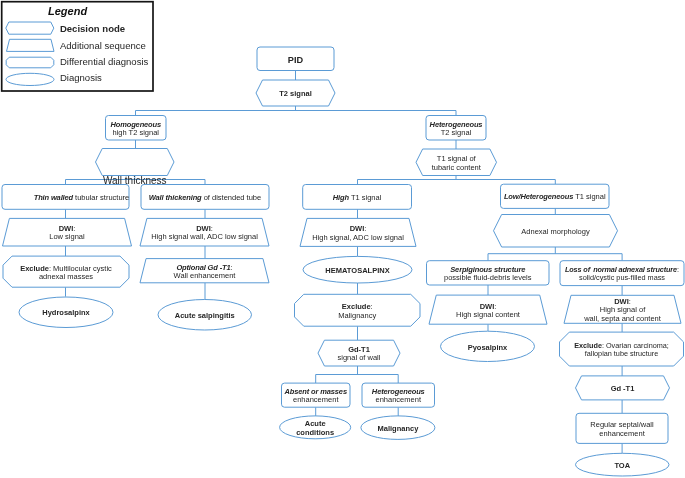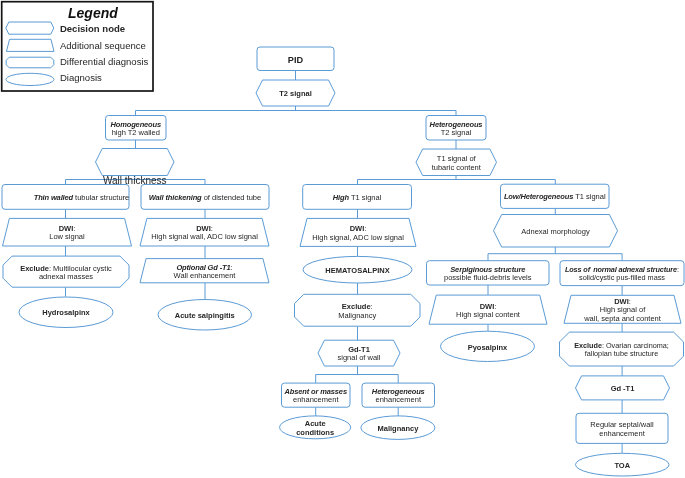--- a/index.html
+++ b/index.html
@@ -112,21 +112,21 @@
         <rect x="1.7" y="1.7" width="151.3" height="89.3" class="legendbox"></rect>
         <path d="M8.85 22 H50.75 L53.8 28.1 L50.75 34.2 H8.85 L5.8 28.1 Z" class="shape"></path>
         <path d="M9.525 39.3 H50.975 L54 51.4 H6.5 Z" class="shape"></path>
         <path d="M9.274000000000001 57.2 H50.726000000000006 L53.800000000000004 60.274 V64.726 L50.726000000000006 67.8 H9.274000000000001 L6.2 64.726 V60.274 Z" class="shape"></path>
         <ellipse cx="30" cy="79.39999999999999" rx="24" ry="6.1" class="shape"></ellipse>
       </g>
   </svg>
   <div id="labels">
       <div class="node-label" style="left: 257px; top: 48.3px; width: 77px; height: 23.5px; font-size: 9.2px;"><div class="lbl-line"><b>PID</b></div></div>
       <div class="node-label" style="left: 256px; top: 81.3px; width: 79px; height: 26px; font-size: 7.5px;"><div class="lbl-line"><b>T2 signal</b></div></div>
-      <div class="node-label" style="left: 105.5px; top: 116.8px; width: 60.5px; height: 24.5px; font-size: 7.5px;"><div class="lbl-line"><i>Homogeneous</i></div><div class="lbl-line"><span>high T2 walled</span></div></div>
+      <div class="node-label" style="left: 105.5px; top: 116.8px; width: 60.5px; height: 24.5px; font-size: 7.5px;"><div class="lbl-line"><i>Homogeneous</i></div><div class="lbl-line"><span>high T2 signal</span></div></div>
       <div class="node-label" style="left: 95.5px; top: 158px; width: 78.5px; height: 27px; font-size: 10px; justify-content: flex-end;"><div class="lbl-line"><span>Wall thickness</span></div></div>
       <div class="node-label" style="left: 2px; top: 185.8px; width: 127px; height: 24.8px; font-size: 7.5px; padding-left: 16px;"><div class="lbl-line"><i>Thin walled</i><span> tubular structure</span></div></div>
       <div class="node-label" style="left: 141px; top: 185.8px; width: 128px; height: 24.8px; font-size: 7.5px;"><div class="lbl-line"><i>Wall thickening</i><span> of distended tube</span></div></div>
       <div class="node-label" style="left: 2.5px; top: 219.7px; width: 129px; height: 27.6px; font-size: 7.5px;"><div class="lbl-line"><b>DWI</b><span>:</span></div><div class="lbl-line"><span>Low signal</span></div></div>
       <div class="node-label" style="left: 140px; top: 219.7px; width: 129px; height: 27.6px; font-size: 7.5px;"><div class="lbl-line"><b>DWI</b><span>:</span></div><div class="lbl-line"><span>High signal wall, ADC low signal</span></div></div>
       <div class="node-label" style="left: 3px; top: 257.4px; width: 126px; height: 31.1px; font-size: 7.5px; border-radius: 14px;"><div class="lbl-line"><b>Exclude</b><span>: Multilocular cystic</span></div><div class="lbl-line"><span>adnexal masses</span></div></div>
       <div class="node-label" style="left: 140px; top: 259.9px; width: 129px; height: 24.2px; font-size: 7.5px;"><div class="lbl-line"><i>Optional Gd -T1</i><span>:</span></div><div class="lbl-line"><span>Wall enhancement</span></div></div>
       <div class="node-label" style="left: 19px; top: 298.3px; width: 94px; height: 30.5px; font-size: 7.5px;"><div class="lbl-line"><b>Hydrosalpinx</b></div></div>
       <div class="node-label" style="left: 158px; top: 300.8px; width: 93.5px; height: 30.5px; font-size: 7.5px;"><div class="lbl-line"><b>Acute salpingitis</b></div></div>
       <div class="node-label" style="left: 426px; top: 116.8px; width: 60px; height: 24.5px; font-size: 7.5px;"><div class="lbl-line"><i>Heterogeneous</i></div><div class="lbl-line"><span>T2 signal</span></div></div>
@@ -146,19 +146,19 @@
       <div class="node-label" style="left: 559.5px; top: 333.4px; width: 124px; height: 33.9px; font-size: 7.25px;"><div class="lbl-line"><b>Exclude</b><span>: Ovarian carcinoma;</span></div><div class="lbl-line"><span>fallopian tube structure</span></div></div>
       <div class="node-label" style="left: 281.5px; top: 384.4px; width: 68.5px; height: 24.1px; font-size: 7.5px;"><div class="lbl-line"><i>Absent or masses</i></div><div class="lbl-line"><span>enhancement</span></div></div>
       <div class="node-label" style="left: 362px; top: 384.4px; width: 72.5px; height: 24.1px; font-size: 7.5px;"><div class="lbl-line"><i>Heterogeneous</i></div><div class="lbl-line"><span>enhancement</span></div></div>
       <div class="node-label" style="left: 575.5px; top: 377.2px; width: 94px; height: 24px; font-size: 7.5px;"><div class="lbl-line"><b>Gd -T1</b></div></div>
       <div class="node-label" style="left: 279.6px; top: 417.2px; width: 71.1px; height: 22.9px; font-size: 7.5px;"><div class="lbl-line"><b>Acute</b></div><div class="lbl-line"><b>conditions</b></div></div>
       <div class="node-label" style="left: 360.9px; top: 417.2px; width: 74px; height: 23.5px; font-size: 7.5px;"><div class="lbl-line"><b>Malignancy</b></div></div>
       <div class="node-label" style="left: 576px; top: 414.6px; width: 92px; height: 30.1px; font-size: 7.5px;"><div class="lbl-line"><span>Regular septal/wall</span></div><div class="lbl-line"><span>enhancement</span></div></div>
       <div class="node-label" style="left: 575.5px; top: 454.6px; width: 93.5px; height: 22.7px; font-size: 7.5px; text-align: center;"><div class="lbl-line"><b>TOA</b></div></div>
     </div>
   <div id="legendtext">
-      <div class="legend-title" style="left: 68px; top: 4.9px; font-size: 14px;">Legend</div>
+      <div class="legend-title" style="left: 48px; top: 4.9px; font-size: 11px;">Legend</div>
       <div class="legend-label" style="left: 59.9px; top: 22.7px; font-size: 9.55px; font-weight: bold;">Decision node</div>
       <div class="legend-label" style="left: 59.9px; top: 39.65px; font-size: 9.55px;">Additional sequence</div>
       <div class="legend-label" style="left: 59.9px; top: 55.9px; font-size: 9.55px;">Differential diagnosis</div>
       <div class="legend-label" style="left: 59.9px; top: 72.2px; font-size: 9.55px;">Diagnosis</div>
     </div>
 </div>
 
 </body></html>

